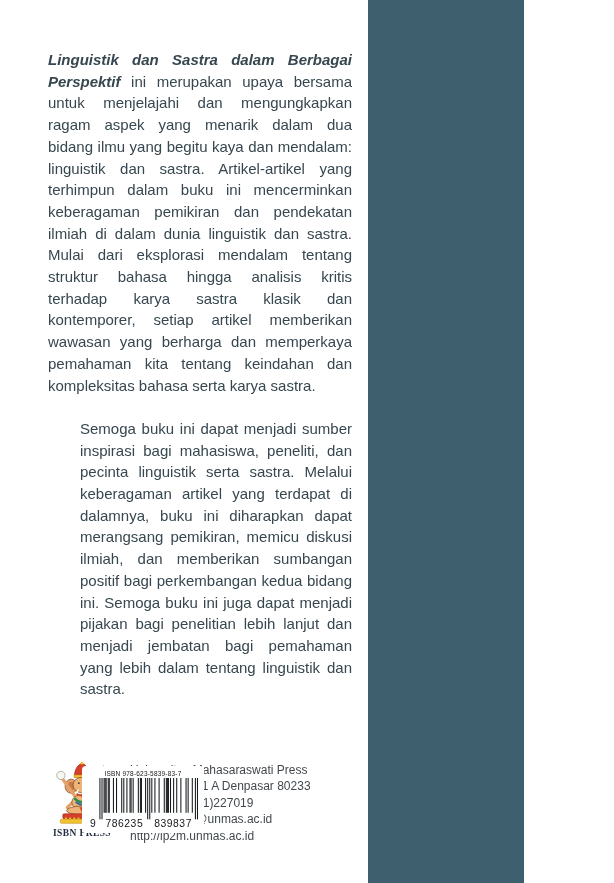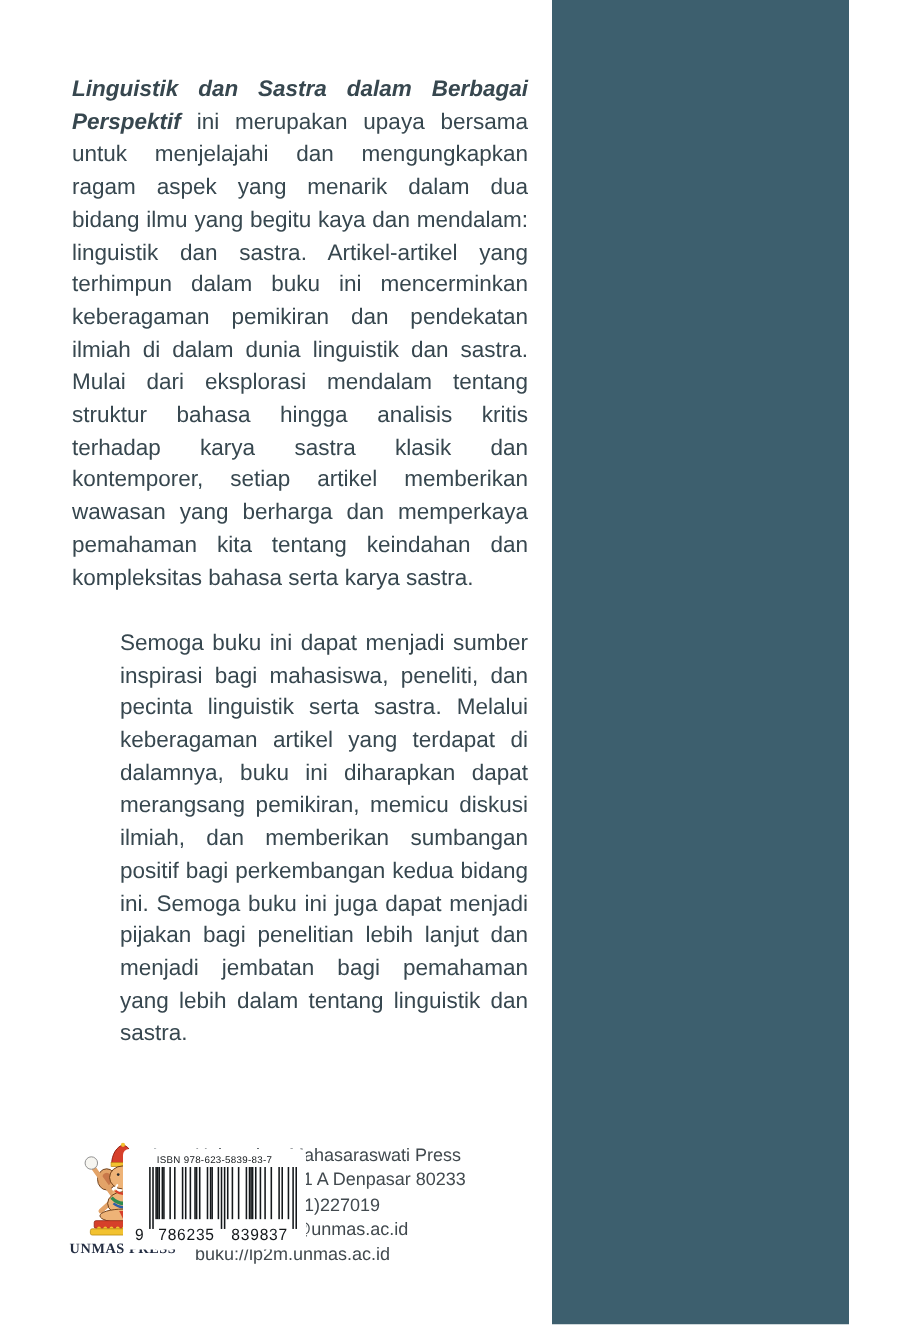--- a/index.html
+++ b/index.html
@@ -3,21 +3,21 @@
 <meta charset="utf-8">
 <style>
   html, body { margin: 0; padding: 0; }
   body {
     width: 614px; height: 883px;
     font-family: "Liberation Sans", sans-serif;
     background: #ffffff;
   }
   .cover {
     position: relative;
-    width: 566px; height: 883px;
+    width: 524px; height: 883px;
     overflow: hidden;
     background: #ffffff;
   }
   .panel-teal {
     position: absolute;
     left: 368px; top: 0;
     width: 246px; height: 883px;
     background: #3d5f6e;
   }
   
@@ -147,28 +147,28 @@
             <circle cx="38" cy="92" r="2"></circle>
           <circle cx="44.5" cy="92" r="2"></circle>
             <circle cx="51" cy="92" r="2"></circle>
             <circle cx="57.5" cy="92" r="2"></circle>
           <circle cx="64" cy="92" r="2"></circle>
             <circle cx="70.5" cy="92" r="2"></circle>
             <circle cx="75" cy="92" r="2"></circle>
         </g>
         <rect x="16" y="92.5" width="68" height="6.5" rx="2" fill="#f2c230" stroke="#b98a10" stroke-width="0.8"></rect>
       </svg>
-      <div class="logo-text">UNMAS PRESS</div>
+      <div class="logo-text">ISBN PRESS</div>
     </div>
     <div class="pub-info">
       <div>Universitas Mahasaraswati Press</div>
       <div>Jl. Kamboja 11 A Denpasar 80233</div>
       <div>Telp/Fax (0361)227019</div>
       <div>unmaspress@unmas.ac.id</div>
-      <div>buku://lp2m.unmas.ac.id</div>
+      <div>http://lp2m.unmas.ac.id</div>
     </div>
   </div>
 
   <div class="isbn-box">
     <div class="isbn-label">ISBN 978-623-5839-83-7</div>
     <svg viewBox="-11 0 106 46" preserveAspectRatio="none" xmlns="http://www.w3.org/2000/svg">
       <g id="barcode-bars" fill="#14181b">
           <rect x="0" y="0" width="1" height="38"></rect>
           <rect x="2" y="0" width="1" height="38"></rect>
           <rect x="4" y="0" width="1" height="32"></rect>

